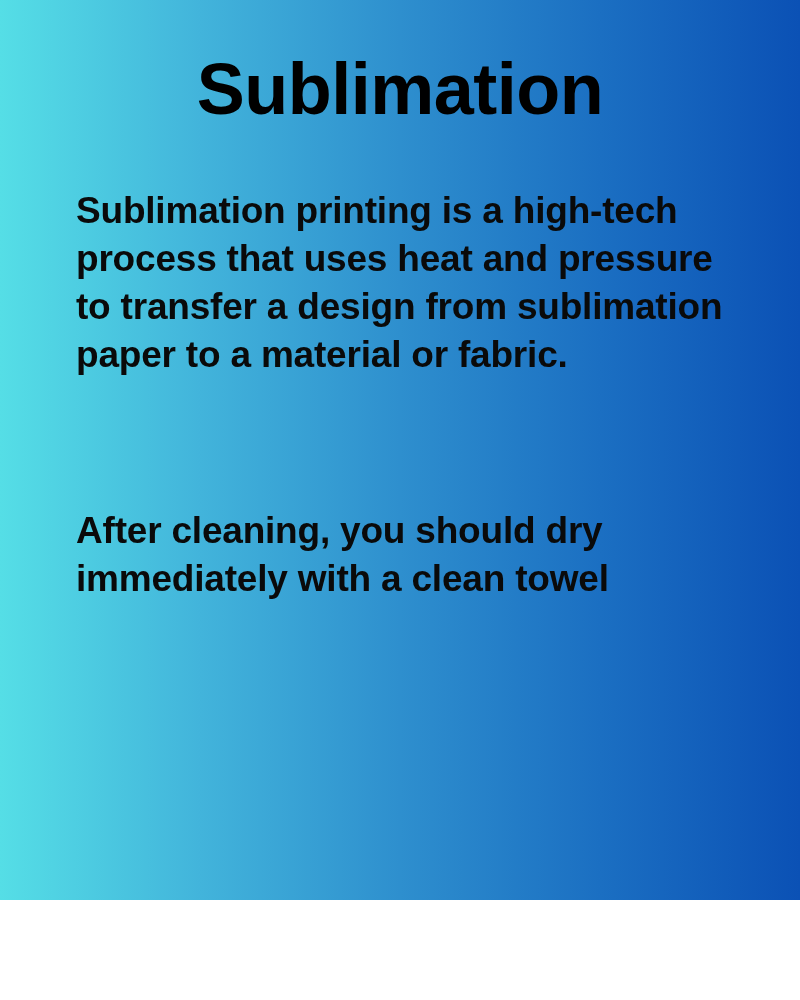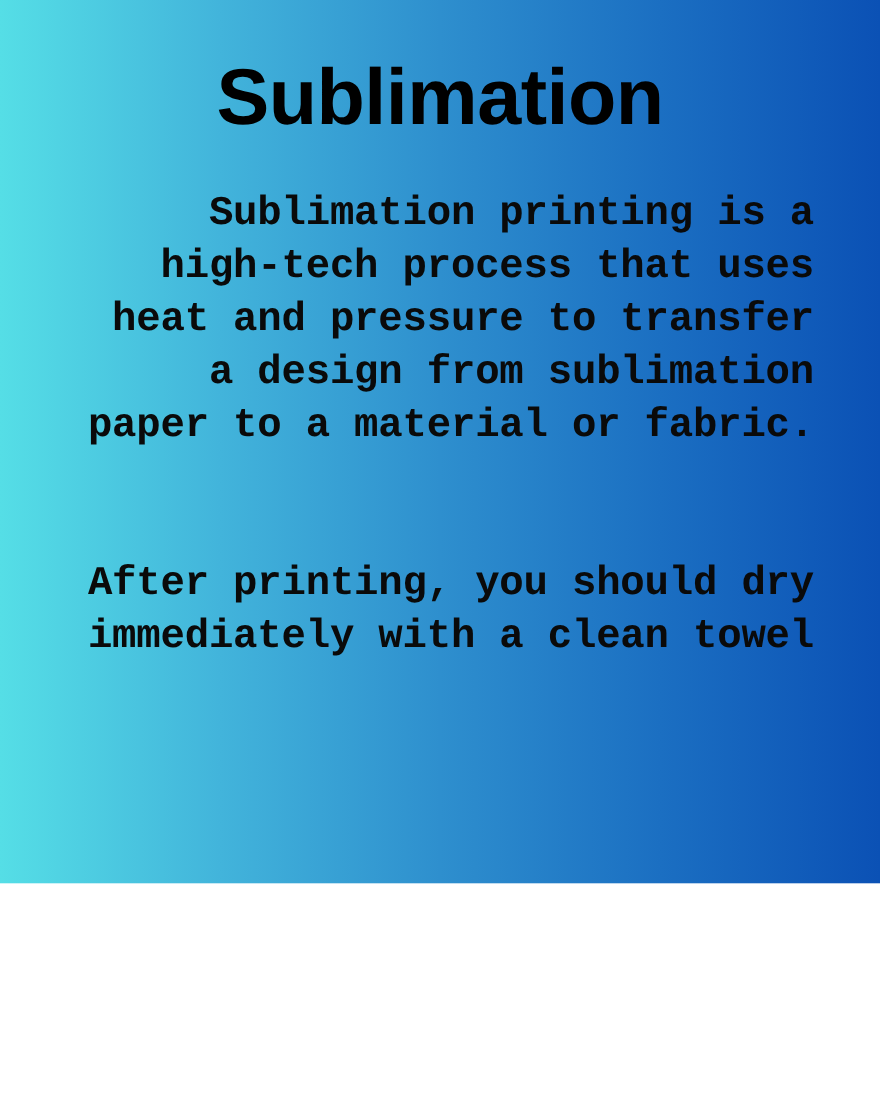--- a/index.html
+++ b/index.html
@@ -10,21 +10,21 @@
   body {
     width: 800px;
     height: 1000px;
     overflow: hidden;
     font-family: "Liberation Sans", sans-serif;
   }
 
   #poster {
     position: relative;
     width: 800px;
-    height: 803px;
+    height: 900px;
     box-sizing: border-box;
     background: linear-gradient(
         90deg,
         #55dee6 0%,
         #42b4db 25%,
         #2e8fce 50%,
         #1b6fc2 75%,
         #0b51b5 100%);
     overflow: hidden;
   }
@@ -49,29 +49,29 @@
     margin: 0;
     padding: 0;
     text-align: center;
   }
 
   .title-line {
     display: block;
   }
 
   .body-block {
-    font-family: Liberation Mono, monospace;
+    font-family: Liberation Sans, sans-serif;
     font-weight: bold;
     font-size: 37px;
     line-height: 48px;
     letter-spacing: -0.2px;
     color: #0a0a0a;
-    margin: 0;
+    margin: 16px;
     padding: 0;
-    text-align: right;
+    text-align: left;
     white-space: pre-wrap;
   }
 
   .gap-after-title { height: 44px; }
   .para-gap { height: 48px; }
 </style>
 </head>
 <body>
 
 <div id="poster">
@@ -84,20 +84,20 @@
 
     <div class="gap-after-title"></div>
 
     <p class="body-block">Sublimation printing is a high-tech process that uses heat and pressure to transfer a design from sublimation paper to a material or fabric.</p>
 
     <div class="para-gap"></div>
 
 
     <div class="para-gap"></div>
 
-    <p class="body-block">After printing, you should dry immediately with a clean towel</p>
+    <p class="body-block">After cleaning, you should dry immediately with a clean towel</p>
 
     <div class="para-gap"></div>
 
 
   </div>
 
 </div>
 
 </body></html>

